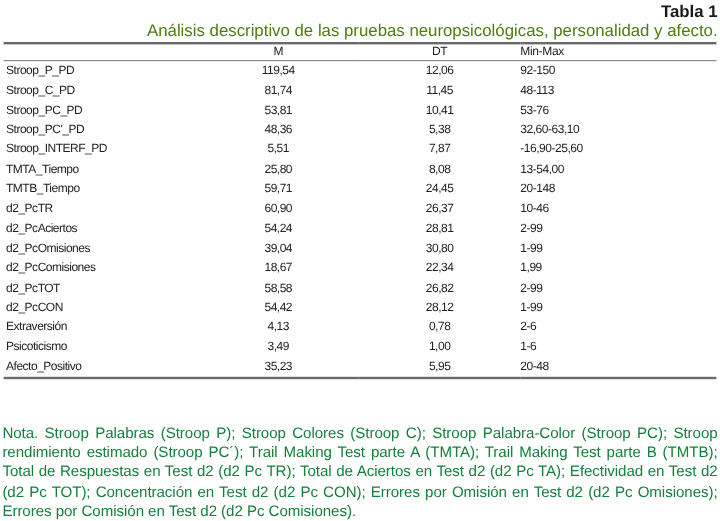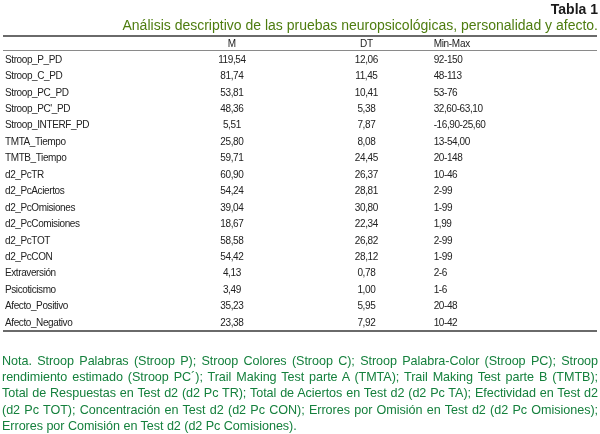--- a/index.html
+++ b/index.html
@@ -198,23 +198,17 @@
           <td class="col-m"><span class="num">3,49</span></td>
           <td class="col-dt"><span class="num">1,00</span></td>
           <td class="col-range">1-6</td>
         </tr>
         <tr>
           <td class="col-name">Afecto_Positivo</td>
           <td class="col-m"><span class="num">35,23</span></td>
           <td class="col-dt"><span class="num">5,95</span></td>
           <td class="col-range">20-48</td>
         </tr>
-        <tr>
-          <td class="col-name">Afecto_Negativo</td>
-          <td class="col-m"><span class="num">23,38</span></td>
-          <td class="col-dt"><span class="num">7,92</span></td>
-          <td class="col-range">10-42</td>
-        </tr>
       </tbody>
   </table>
 </div>
 
 <div class="note">Nota. Stroop Palabras (Stroop P); Stroop Colores (Stroop C); Stroop Palabra-Color (Stroop PC); Stroop rendimiento estimado (Stroop PC´); Trail Making Test parte A (TMTA); Trail Making Test parte B (TMTB); Total de Respuestas en Test d2 (d2 Pc TR); Total de Aciertos en Test d2 (d2 Pc TA); Efectividad en Test d2 (d2 Pc TOT); Concentración en Test d2 (d2 Pc CON); Errores por Omisión en Test d2 (d2 Pc Omisiones); Errores por Comisión en Test d2 (d2 Pc Comisiones).</div>
 
 </body></html>

